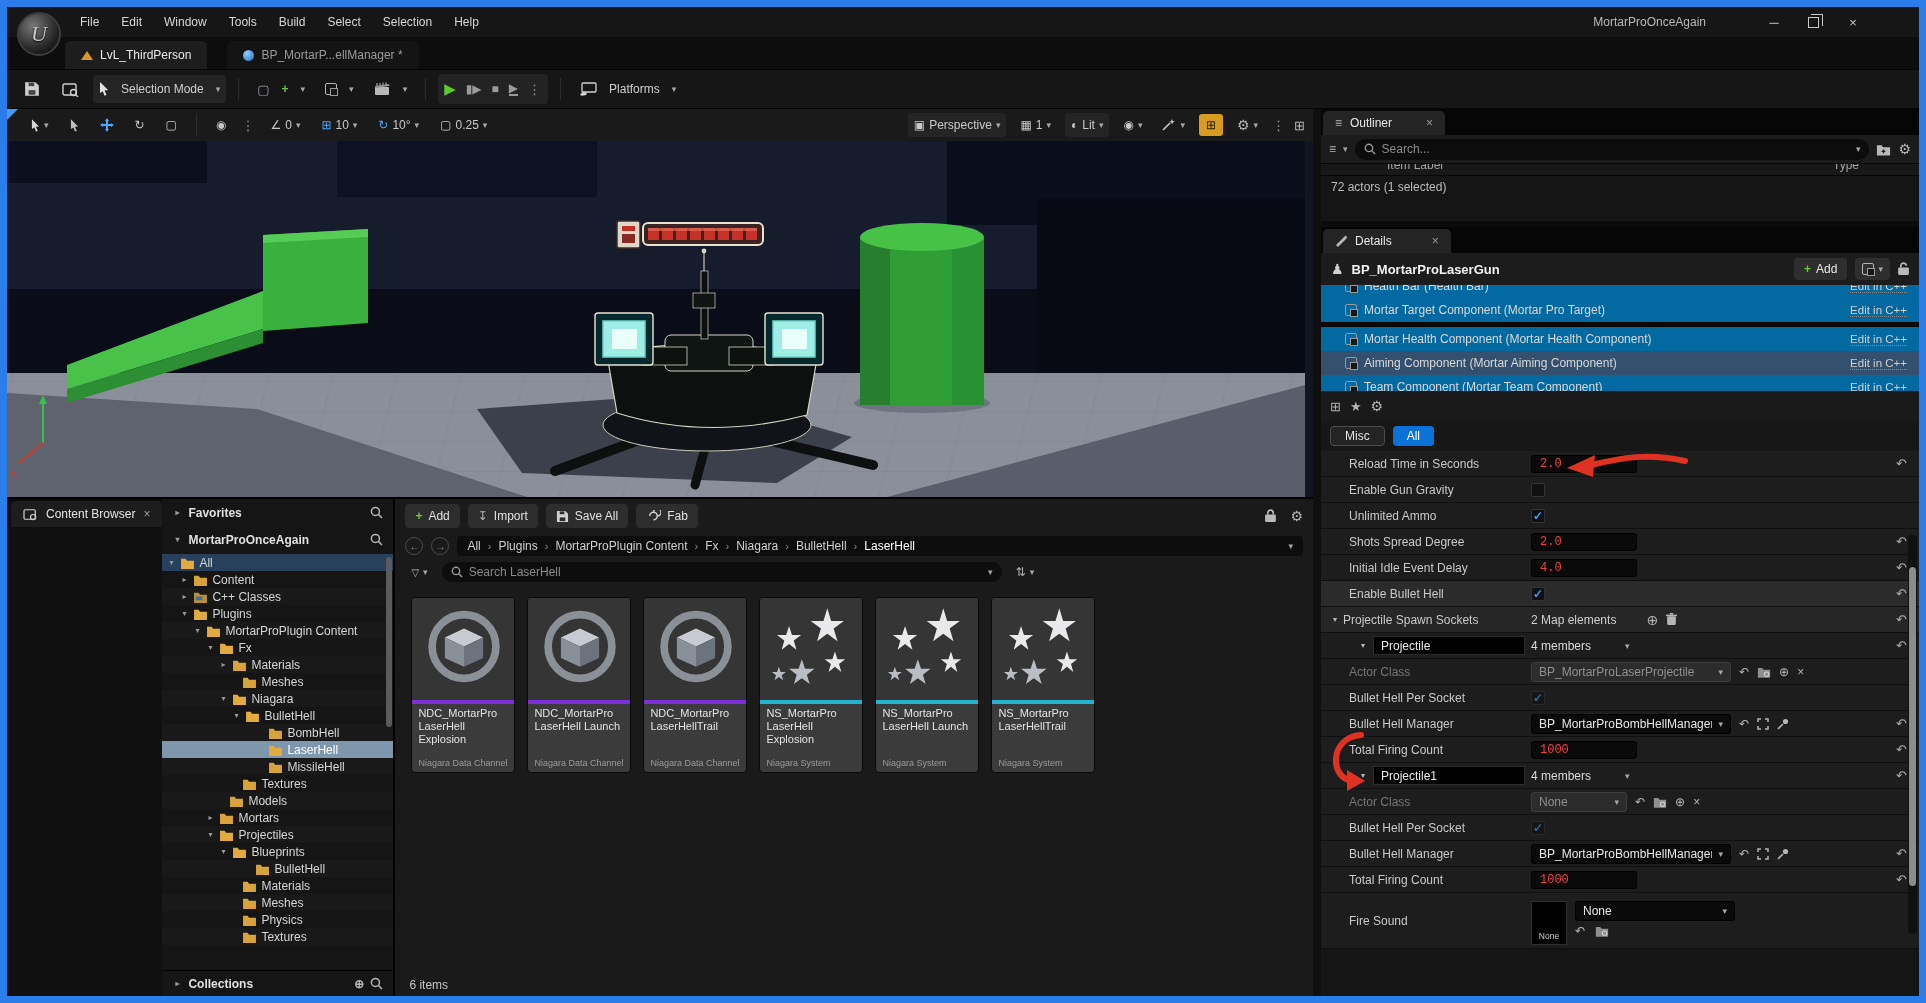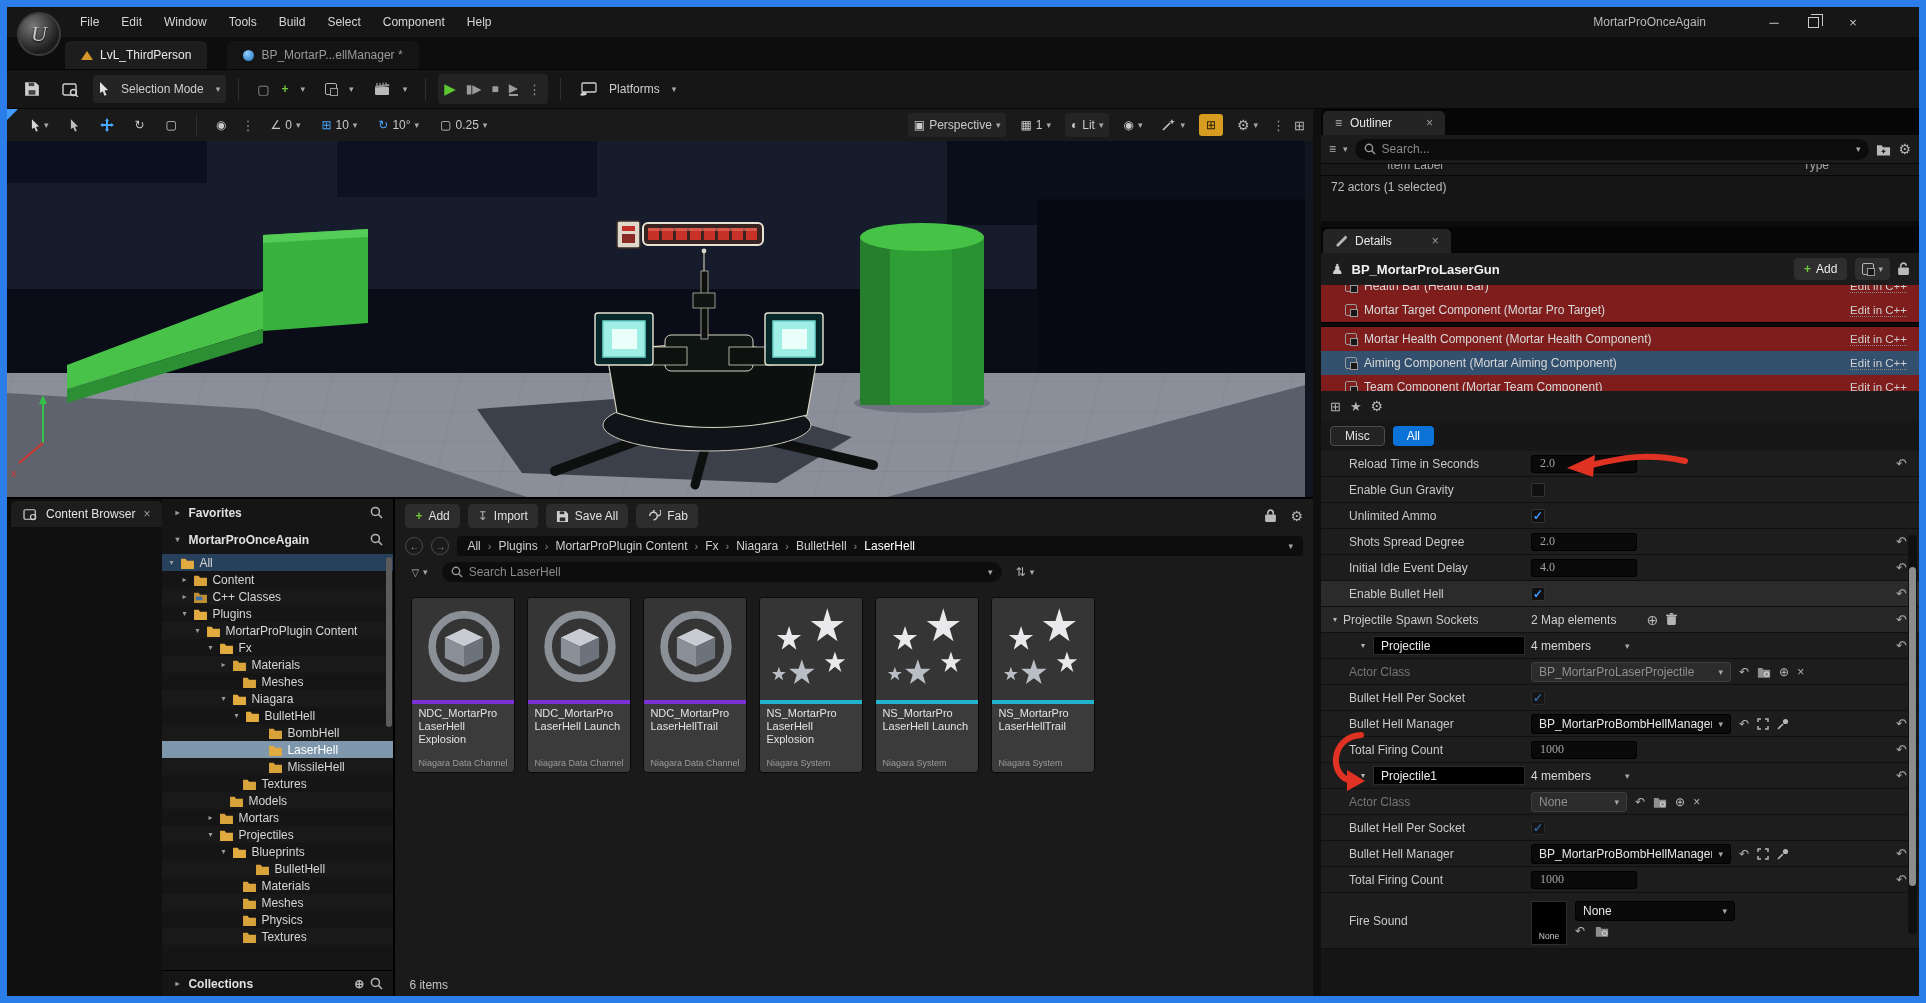--- a/index.html
+++ b/index.html
@@ -91,29 +91,29 @@
 .right-col{flex:1;display:flex;flex-direction:column;margin-left:8px;background:#0b0b0b;min-height:0}
 .panel-tabrow{height:26px;display:flex;align-items:flex-end;background:#060606;flex:none}
 .panel-tab{height:24px;background:#242424;border-radius:5px 5px 0 0;display:flex;align-items:center;gap:8px;padding:0 12px;margin-left:2px;color:#e8e8e8}
 .outliner{height:112px;display:flex;flex-direction:column;flex:none;background:#151515}
 .o-search{height:28px;display:flex;align-items:center;gap:7px;padding:0 8px;flex:none;background:#1b1b1b}
 .roundsearch{flex:1;background:#0c0c0c;border-radius:11px;height:21px;display:flex;align-items:center;gap:6px;padding:0 9px}
 .roundsearch input{background:transparent;border:none;outline:none;color:#cfcfcf;flex:1;font-size:12px;font-family:"Liberation Sans",sans-serif}
 .roundsearch input::placeholder{color:#8b8b8b}
 .o-header{height:13px;overflow:hidden;background:#181818;border-top:1px solid #060606;border-bottom:1px solid #060606;flex:none}
 .o-header-in{display:flex;color:#a5a5a5;transform:translateY(-6px);padding-left:66px}
-.o-header-in .typecol{margin-left:auto;margin-right:90px}
+.o-header-in .typecol{margin-left:auto;margin-right:60px}
 .o-status{height:22px;display:flex;align-items:center;padding-left:10px;color:#bdbdbd;flex:none}
 .details{flex:1;display:flex;flex-direction:column;margin-top:6px;background:#151515;position:relative;min-height:0}
 .d-header{height:32px;display:flex;align-items:center;gap:8px;padding:0 10px;background:#1c1c1c;flex:none}
 .d-name{font-size:13px;font-weight:bold;color:#f2f2f2}
 .d-hright{margin-left:auto;display:flex;align-items:center;gap:8px}
 .addbtn{height:22px;background:#2e2e2e;border-radius:4px;display:flex;align-items:center;gap:5px;padding:0 10px;color:#e8e8e8}
 .compbtn{height:22px;background:#2e2e2e;border-radius:4px;display:flex;align-items:center;gap:4px;padding:0 7px}
-.comps{background:#7f1d1d;flex:none}
+.comps{background:#0369a1;flex:none}
 .comp-clip{overflow:hidden}
 .comp-clip.top{height:13px}
 .comp-clip.top .comp{transform:translateY(-11px)}
 .comp-clip.bot{height:16px}
 .comp{height:24px;display:flex;align-items:center;gap:7px;padding:0 12px 0 24px;color:#d8d8d8}
 .comp.sel{background:#33506e}
 .comp-icon{width:12px;height:12px;border:1px solid #9a9a9a;border-radius:2px;position:relative;flex:none}
 .comp-icon:before{content:"";position:absolute;right:-2px;bottom:-2px;width:6px;height:6px;background:#171717;border:1px solid #9a9a9a}
 .editcpp{margin-left:auto;color:#d0d0d0;border-bottom:1px dotted #888;font-size:11.5px}
 .comp-div{height:5px;background:#0a0a0a;border-top:1px solid #000;border-bottom:1px solid #000}
@@ -125,21 +125,21 @@
 .props{flex:1;display:flex;flex-direction:column;position:relative;min-height:0;background:#151515}
 .prow{height:26px;display:flex;align-items:center;border-bottom:1px solid #101010;background:#1d1d1d;flex:none;position:relative}
 .prow.cat{background:#262626}
 .prow.hl{background:#2b2b2b}
 .plabel{width:210px;padding-left:28px;color:#c9c9c9;white-space:nowrap;overflow:hidden;flex:none;display:flex;align-items:center;gap:6px}
 .plabel.lv2{padding-left:40px}.plabel.lv3{padding-left:28px}
 .plabel.dim{color:#757575}
 .catarrow{font-size:8px;color:#b9b9b9}
 .pvalue{flex:1;display:flex;align-items:center;gap:8px;padding-right:54px;min-width:0}
 .revert{position:absolute;right:12px;color:#a9a9a9;font-size:13px}
-.numbox{width:106px;height:18px;background:#0a0a0a;border:1px solid #000;border-radius:3px;color:#a3a3a3;padding-left:8px;font-size:12px;font-family:Liberation Serif, serif;outline:none}
+.numbox{width:106px;height:18px;background:#0a0a0a;border:1px solid #000;border-radius:3px;color:#ef4444;padding-left:8px;font-size:12px;font-family:Liberation Mono, monospace;outline:none}
 .cbx{width:14px;height:14px;background:#101010;border:1px solid #333;border-radius:2px;display:flex;align-items:center;justify-content:center;color:#3f9dff;font-size:12px;line-height:12px;font-weight:bold}
 .cbx.dim2{opacity:.55}
 .drop{height:20px;background:#0a0a0a;border:1px solid #000;border-radius:3px;display:flex;align-items:center;padding:0 7px;gap:6px;color:#e6e6e6}
 .drop .chev{margin-left:auto}
 .drop.dis{background:#2c2c2c;border-color:#3d3d3d;color:#8f8f8f}
 .w200{width:200px}.w160{width:160px}.w96{width:96px}
 .namebox{width:152px;height:19px;background:#000;border:1px solid #2b2b2b;display:flex;align-items:center;padding-left:7px;color:#eaeaea}
 .micon{color:#b5b5b5;font-size:12px;display:flex;align-items:center}
 .members{display:flex;align-items:center;gap:34px;color:#d9d9d9}
 .fs-row{height:56px;display:flex;align-items:center;border-bottom:1px solid #101010;background:#1d1d1d;flex:none;position:relative}
@@ -163,21 +163,21 @@
     <div class="logo">
         <span>U</span>
       </div>
     <div class="menus">
       <span class="menu-item">File</span>
       <span class="menu-item">Edit</span>
       <span class="menu-item">Window</span>
       <span class="menu-item">Tools</span>
       <span class="menu-item">Build</span>
       <span class="menu-item">Select</span>
-      <span class="menu-item">Component</span>
+      <span class="menu-item">Selection</span>
       <span class="menu-item">Help</span>
     </div>
     <span class="win-title">MortarProOnceAgain</span>
     <div class="win-controls">
       <span class="wc">─</span>
       <span class="wc-restore"></span>
       <span class="wc">×</span>
     </div>
   </div>
 

